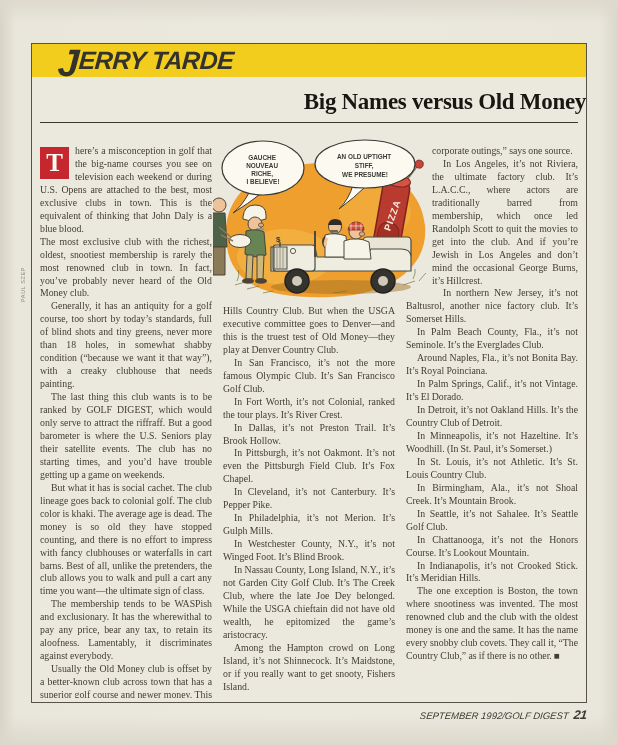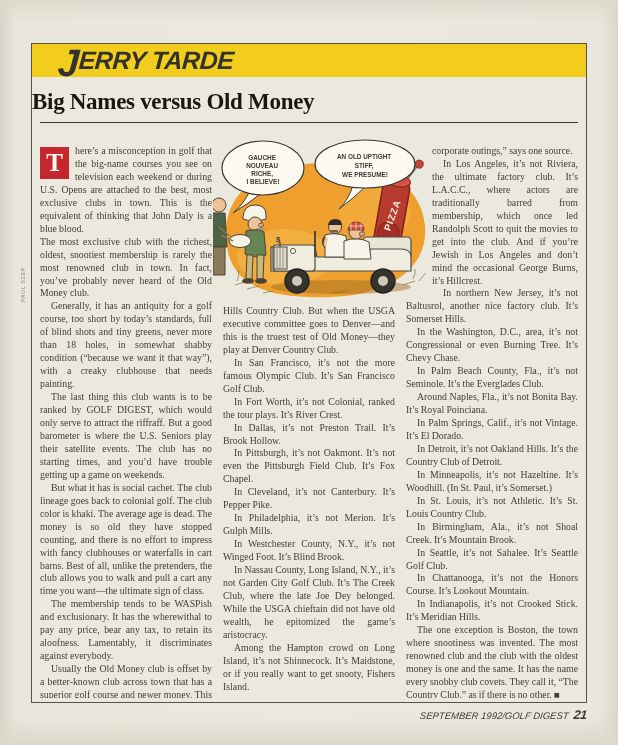--- a/index.html
+++ b/index.html
@@ -18,21 +18,21 @@
     background:#f2cd1e;overflow:visible;
   }
   .banner-text{
     font-family:"Liberation Sans", sans-serif;
     font-style:italic;font-weight:800;font-size:25px;line-height:33px;
     color:#33322d;padding-left:26px;letter-spacing:-0.5px;display:block;
     transform:skewX(-4deg);
   }
   .banner-text::first-letter{font-size:38px;vertical-align:-7px;}
   .title{
-    margin:45px 0 0 0;text-align:left;
+    margin:45px 0 0 0;text-align:right;
     font-weight:700;font-size:23px;letter-spacing:-0.3px;color:#181711;
   }
   .rule{border:none;border-top:1.5px solid #3a372f;margin:7px 8px 8px 8px;}
   .cols{
     position:absolute;left:8px;right:8px;top:101px;bottom:4px;
     display:flex;gap:11px;overflow:hidden;
   }
   .col{flex:1 1 0;min-width:0;text-align:justify;
     font-size:9.8px;line-height:12.95px;color:#433d33;word-spacing:-0.2px;}
   .para{margin:0;text-indent:11px;}
@@ -101,21 +101,20 @@
           <p class="para">In Nassau County, Long Island, N.Y., it’s not Garden City Golf Club. It’s The Creek Club, where the late Joe Dey belonged. While the USGA chieftain did not have old wealth, he epitomized the game’s aristocracy.</p>
           <p class="para">Among the Hampton crowd on Long Island, it’s not Shinnecock. It’s Maidstone, or if you really want to get snooty, Fishers Island.</p>
         </div>
     </div>
     <div class="col">
       <div class="wrap-spacer"></div>
       <div class="list">
           <p class="para">corporate outings,” says one source.</p>
           <p class="para">In Los Angeles, it’s not Riviera, the ultimate factory club. It’s L.A.C.C., where actors are traditionally barred from membership, which once led Randolph Scott to quit the movies to get into the club. And if you’re Jewish in Los Angeles and don’t mind the occasional George Burns, it’s Hillcrest.</p>
           <p class="para">In northern New Jersey, it’s not Baltusrol, another nice factory club. It’s Somerset Hills.</p>
-          <p class="para">In the Washington, D.C., area, it’s not Congressional or even Burning Tree. It’s Chevy Chase.</p>
           <p class="para">In Palm Beach County, Fla., it’s not Seminole. It’s the Everglades Club.</p>
           <p class="para">Around Naples, Fla., it’s not Bonita Bay. It’s Royal Poinciana.</p>
           <p class="para">In Palm Springs, Calif., it’s not Vintage. It’s El Dorado.</p>
           <p class="para">In Detroit, it’s not Oakland Hills. It’s the Country Club of Detroit.</p>
           <p class="para">In Minneapolis, it’s not Hazeltine. It’s Woodhill. (In St. Paul, it’s Somerset.)</p>
           <p class="para">In St. Louis, it’s not Athletic. It’s St. Louis Country Club.</p>
           <p class="para">In Birmingham, Ala., it’s not Shoal Creek. It’s Mountain Brook.</p>
           <p class="para">In Seattle, it’s not Sahalee. It’s Seattle Golf Club.</p>
           <p class="para">In Chattanooga, it’s not the Honors Course. It’s Lookout Mountain.</p>
           <p class="para">In Indianapolis, it’s not Crooked Stick. It’s Meridian Hills.</p>

